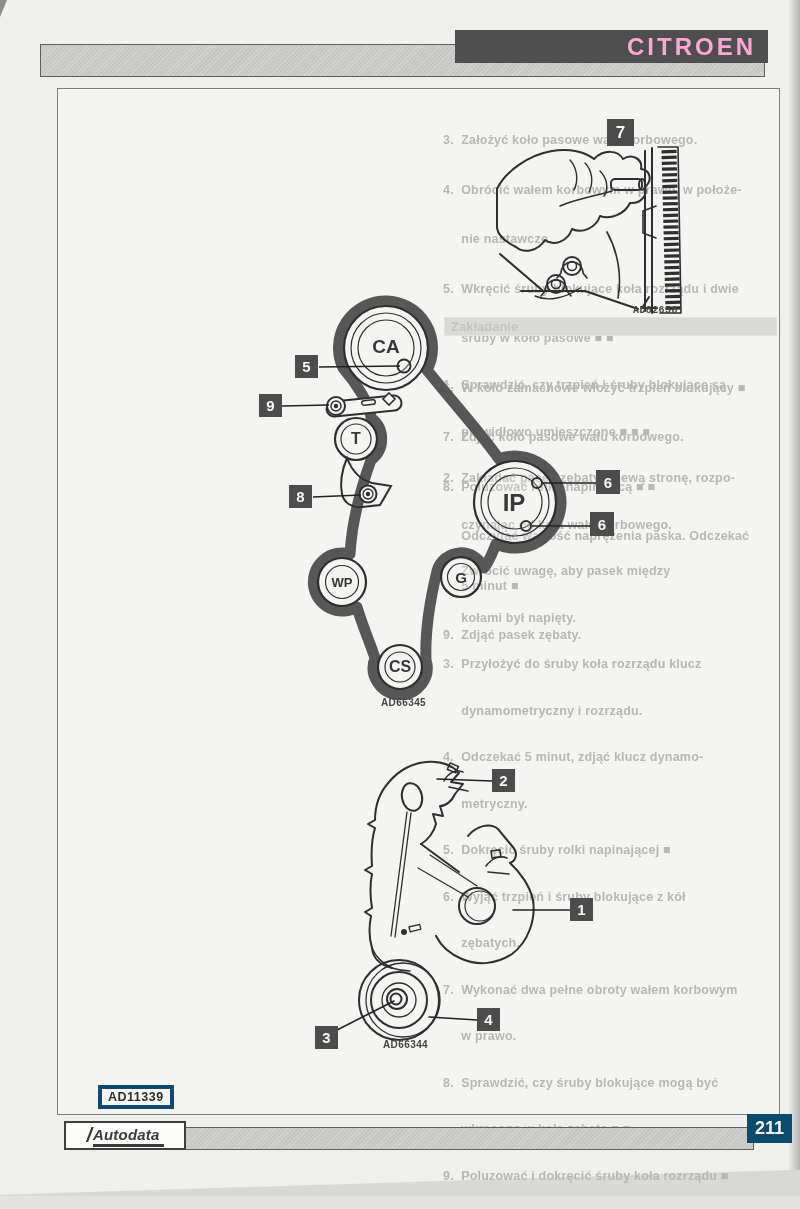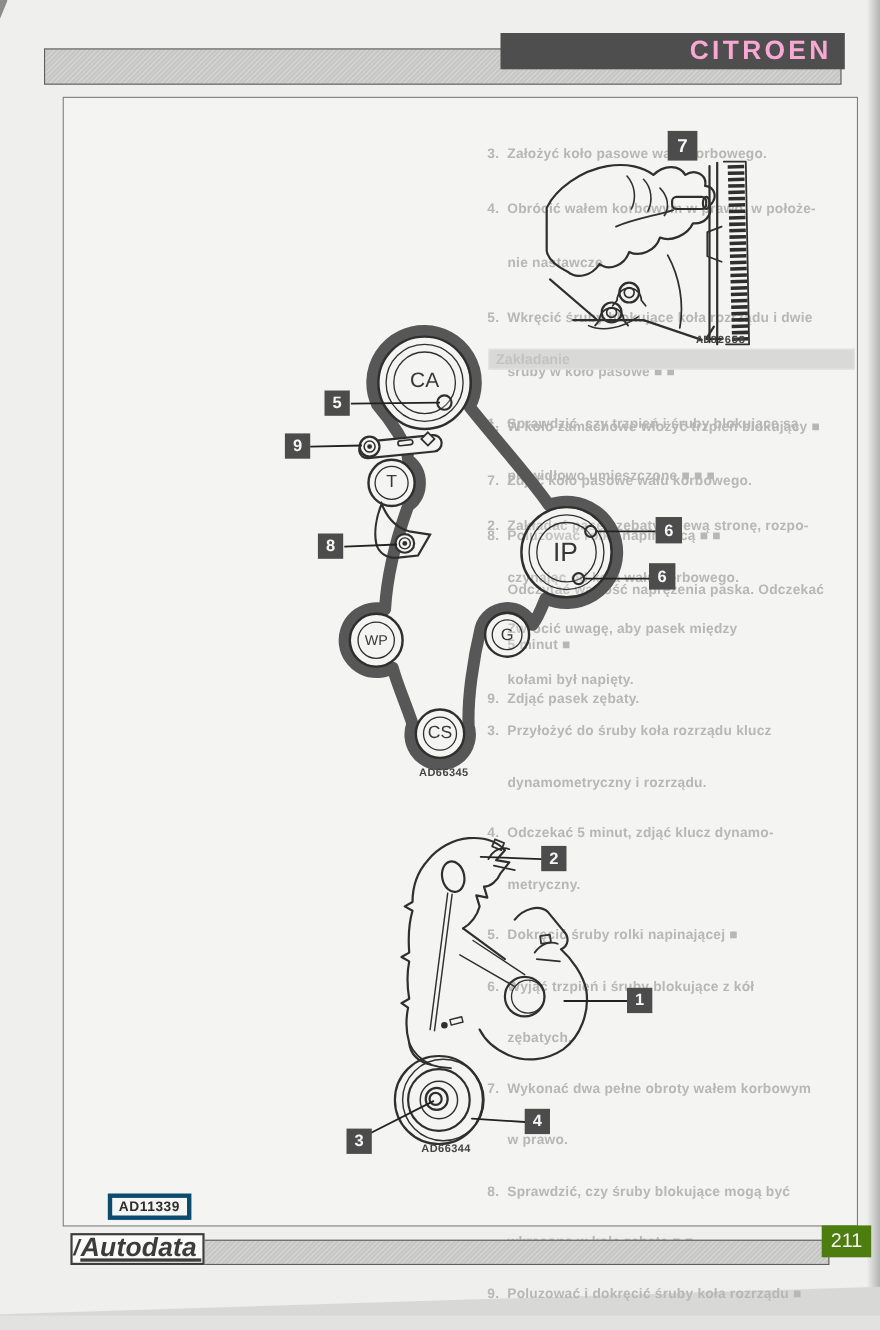--- a/index.html
+++ b/index.html
@@ -30,35 +30,35 @@
     filter:blur(0.35px);font-weight:bold;letter-spacing:.2px;}
   .ghost-main{line-height:15.5px;}
   .ghost-band{position:absolute;left:444px;top:317px;width:333px;height:19px;
     background:#d9d9d7;border:1px solid #e3e3e1;box-sizing:border-box;
     color:#c3c3c1;font-weight:bold;font-size:13px;line-height:17px;padding-left:6px;
     filter:blur(0.4px);}
   
   .callout{position:absolute;background:#4c4c4c;color:#f6f6f4;font-weight:bold;
     display:flex;align-items:center;justify-content:center;}
   
-  .plabel{position:absolute;transform:translate(-50%,-50%);font-weight:normal;color:#383838;}
+  .plabel{position:absolute;transform:translate(-50%,-50%);font-weight:bold;color:#383838;}
   .cap{position:absolute;font-weight:bold;font-size:10px;color:#454545;letter-spacing:.4px;}
   .stamp{position:absolute;left:98px;top:1085px;border:4px solid #0c4a6e;background:#f6f6f4;
     font-weight:bold;font-size:12.5px;color:#2e2e2e;padding:1px 6px;letter-spacing:.5px;}
   
   .foot-bar{position:absolute;left:66px;top:1127px;width:686px;height:21px;
     background:#c7c7c5;border:1px solid #5e5e5c;
     background-image:repeating-linear-gradient(135deg,rgba(255,255,255,.22) 0 1px,rgba(0,0,0,0) 1px 3px);}
   .logo-box{position:absolute;left:64px;top:1121px;width:122px;height:29px;background:#fbfbf9;
     border:2px solid #3e3e3e;display:flex;align-items:center;justify-content:center;box-sizing:border-box;}
-  .logo-text{font-style:italic;font-weight:900;font-size:24px;color:#3c3c3c;letter-spacing:.2px;
+  .logo-text{font-style:italic;font-weight:900;font-size:15px;color:#3c3c3c;letter-spacing:.2px;
     border-bottom:3px solid #3c3c3c;line-height:19px;padding-right:4px;}
   .logo-slash{font-style:italic;font-weight:900;font-size:20px;color:#3c3c3c;margin-right:1px;}
-  .page-num{position:absolute;left:747px;top:1114px;width:45px;height:29px;background:#4d7c0f;
-    color:#f6f6f4;font-weight:normal;font-size:18px;display:flex;align-items:center;justify-content:center;}
+  .page-num{position:absolute;left:747px;top:1114px;width:45px;height:29px;background:#0c4a6e;
+    color:#f6f6f4;font-weight:bold;font-size:18px;display:flex;align-items:center;justify-content:center;}
   svg{position:absolute;left:0;top:0;}
 </style>
 </head>
 <body>
 
 <div class="corner-mark"></div>
 <div class="scan-right"></div>
 <div class="scan-diag"></div>
 <div class="scan-bottom"></div>
 

